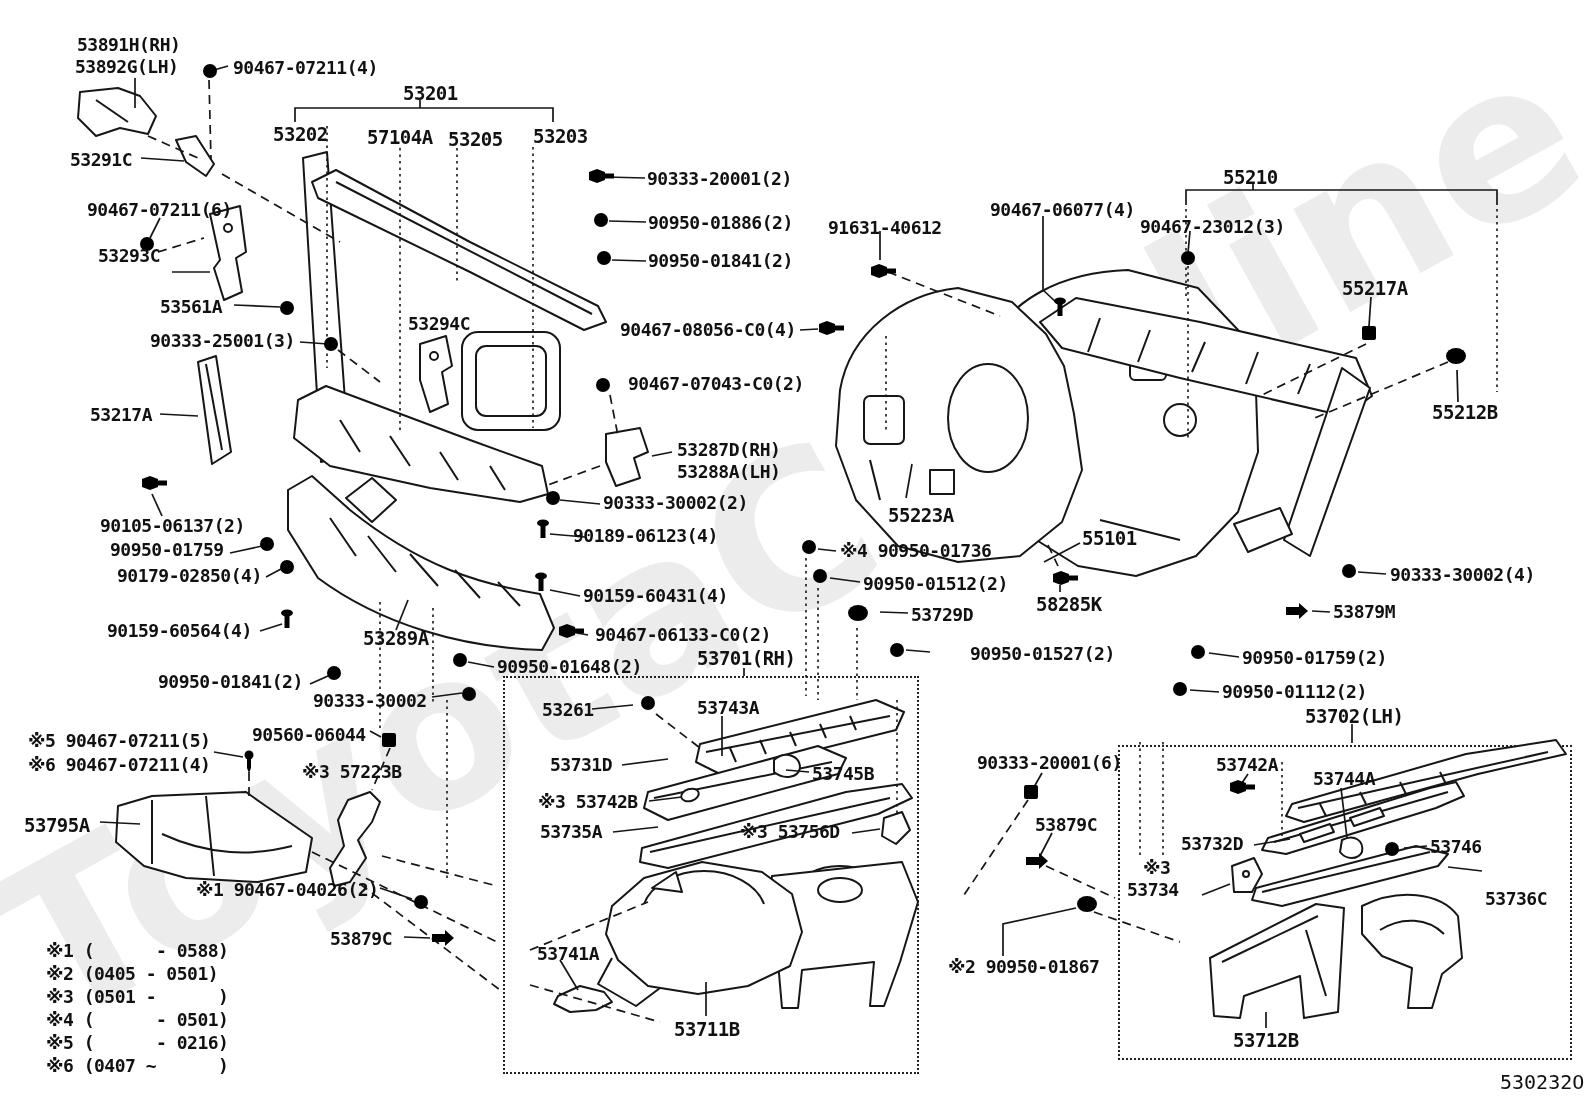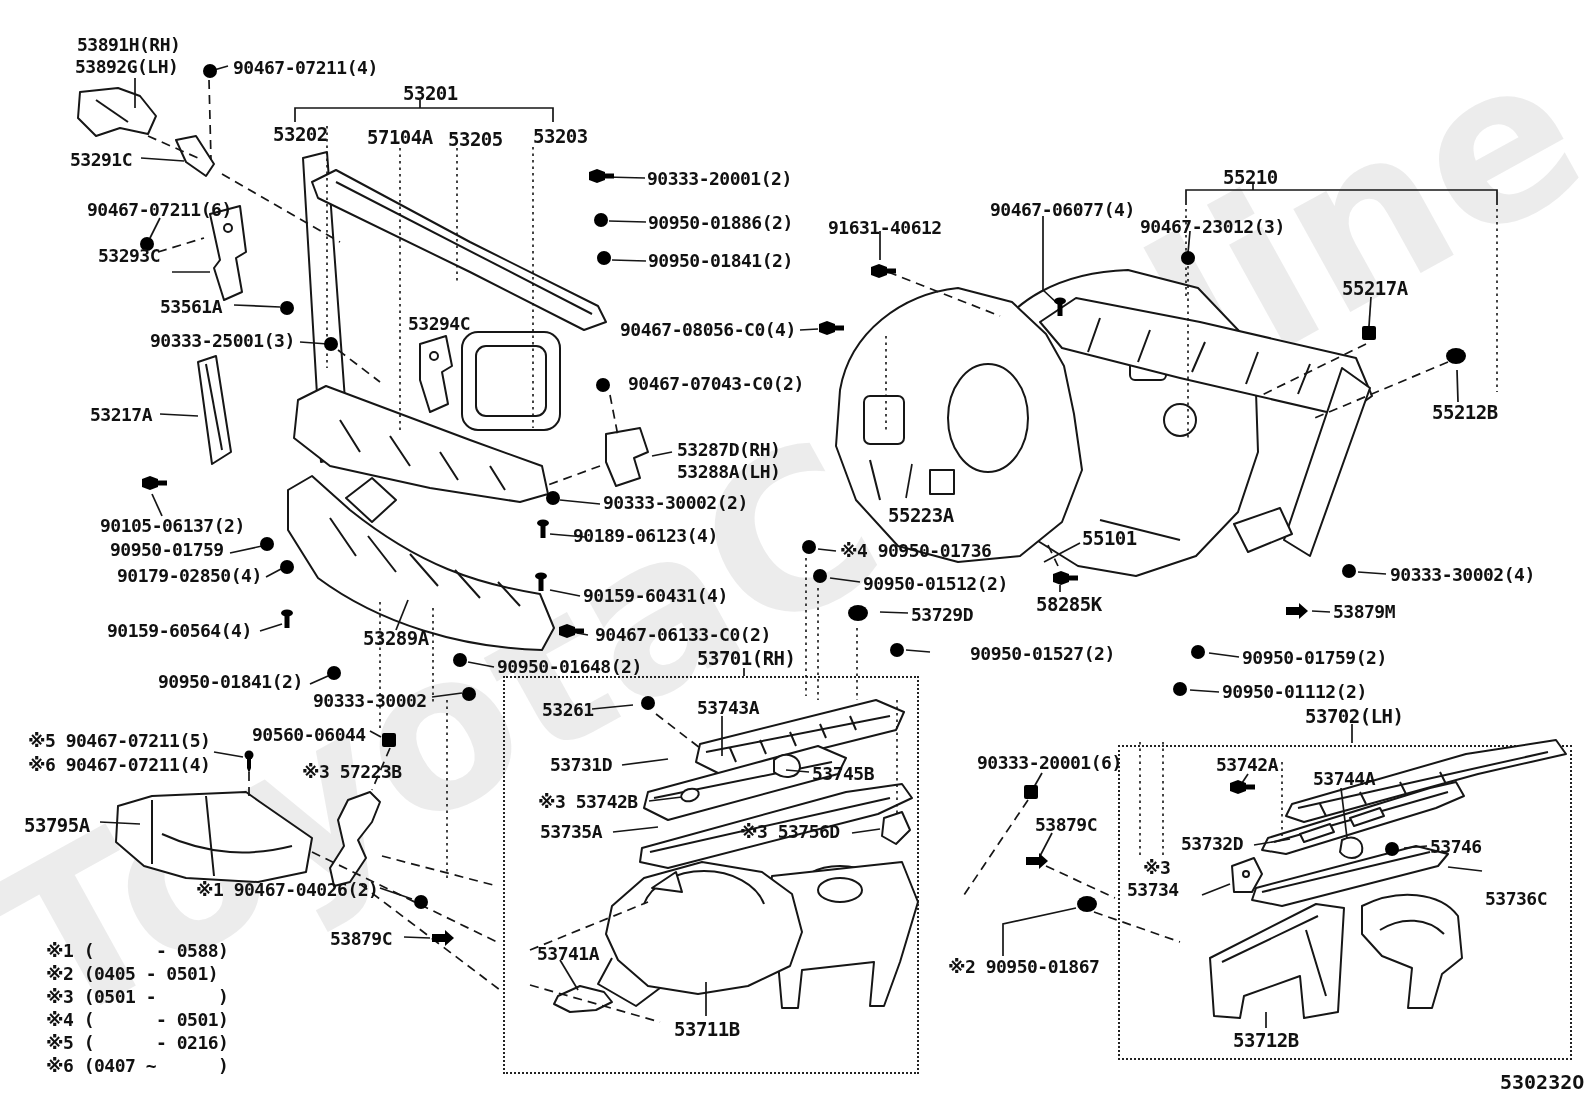--- a/index.html
+++ b/index.html
@@ -11,21 +11,21 @@
   .wm{position:absolute;left:18px;top:840px;font-family:"DejaVu Sans",sans-serif;
       font-weight:bold;font-size:215px;color:rgba(110,110,110,0.13);white-space:nowrap;
       transform:rotate(-29deg);transform-origin:0 50%;pointer-events:none;}
   .pbox{position:absolute;border:2px dotted #222;background:transparent;}
   svg{position:absolute;left:0;top:0;}
   .art path,.art rect,.art ellipse,.art circle,.art polyline{fill:#fff;stroke:#161616;stroke-width:2;stroke-linejoin:round;}
   .art .ln{fill:none;}
   .leaders line,.leaders path{stroke:#161616;stroke-width:1.7;fill:none;}
   .leaders .dash{stroke-dasharray:9 6;}
   .leaders .dot{stroke-dasharray:2.5 4;stroke-width:1.6;}
-  .code{position:absolute;font-weight:bold;font-size:20px;color:#111;}
+  .code{position:absolute;font-weight:normal;font-size:20px;color:#111;}
 </style>
 </head>
 <body>
 
 <div id="canvas">
 
   <div class="wm">ToyotaCarNine.ru</div>
 
   <div class="pbox" style="left:503px;top:676px;width:412px;height:394px"></div>
   <div class="pbox" style="left:1118px;top:745px;width:450px;height:311px"></div>

